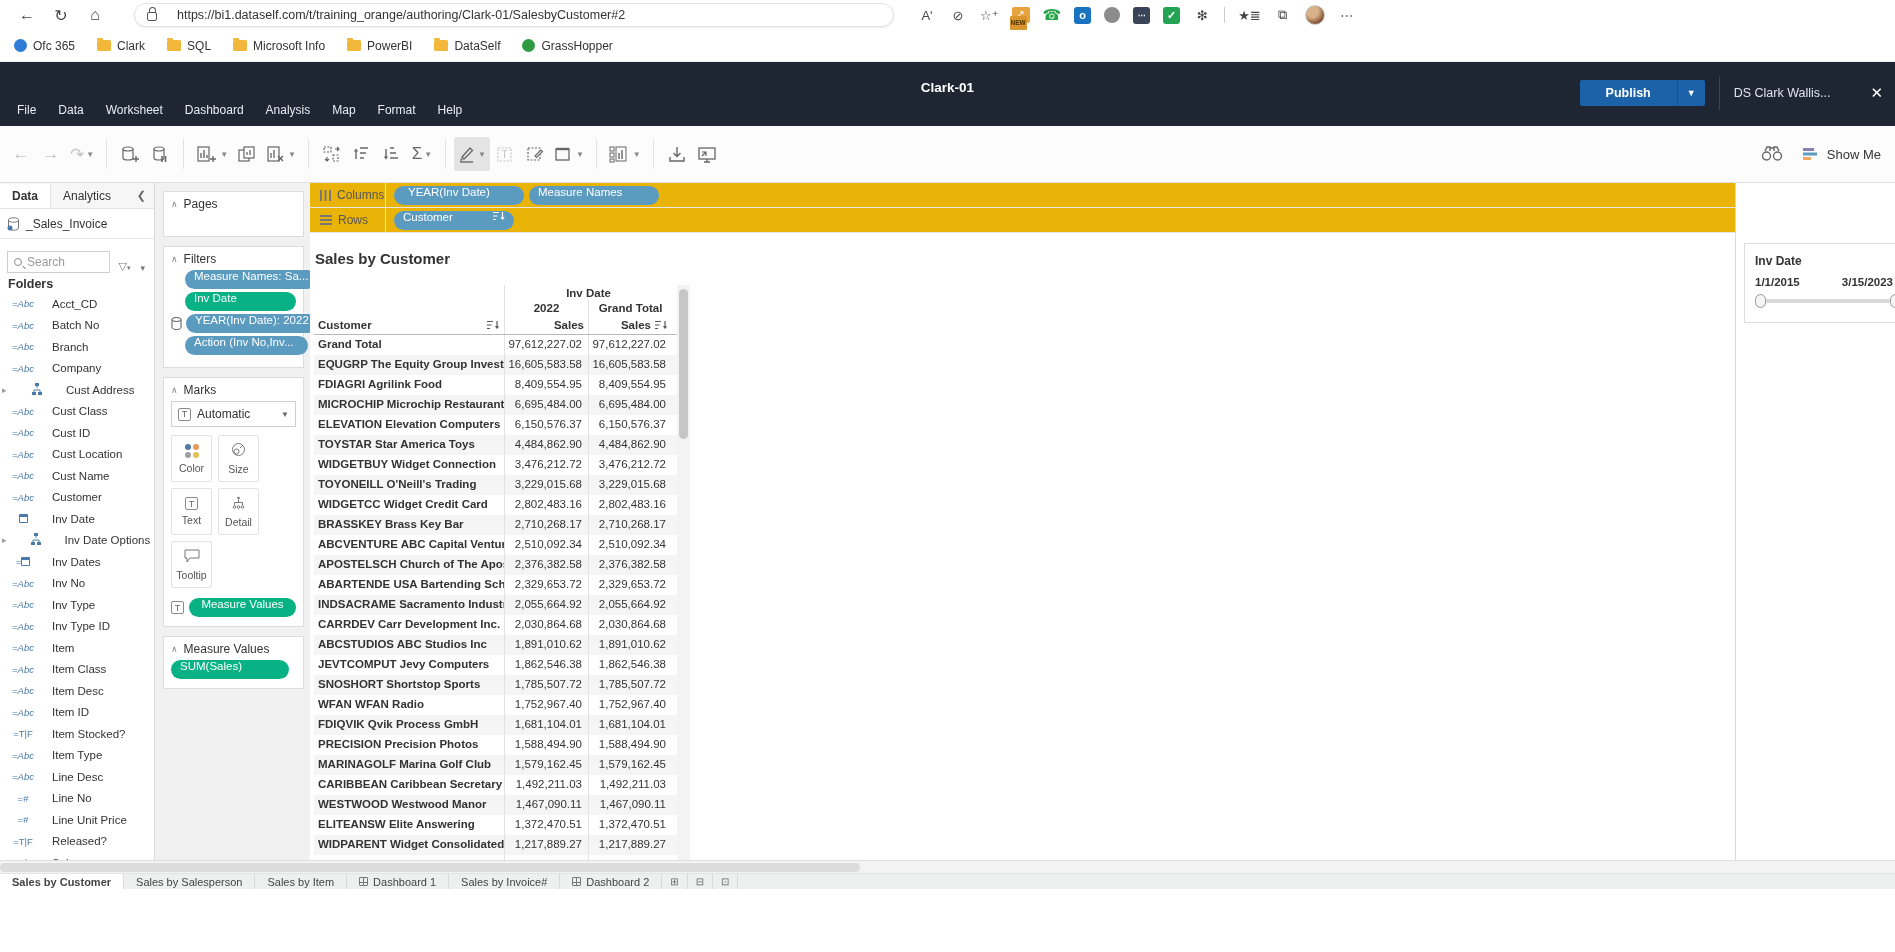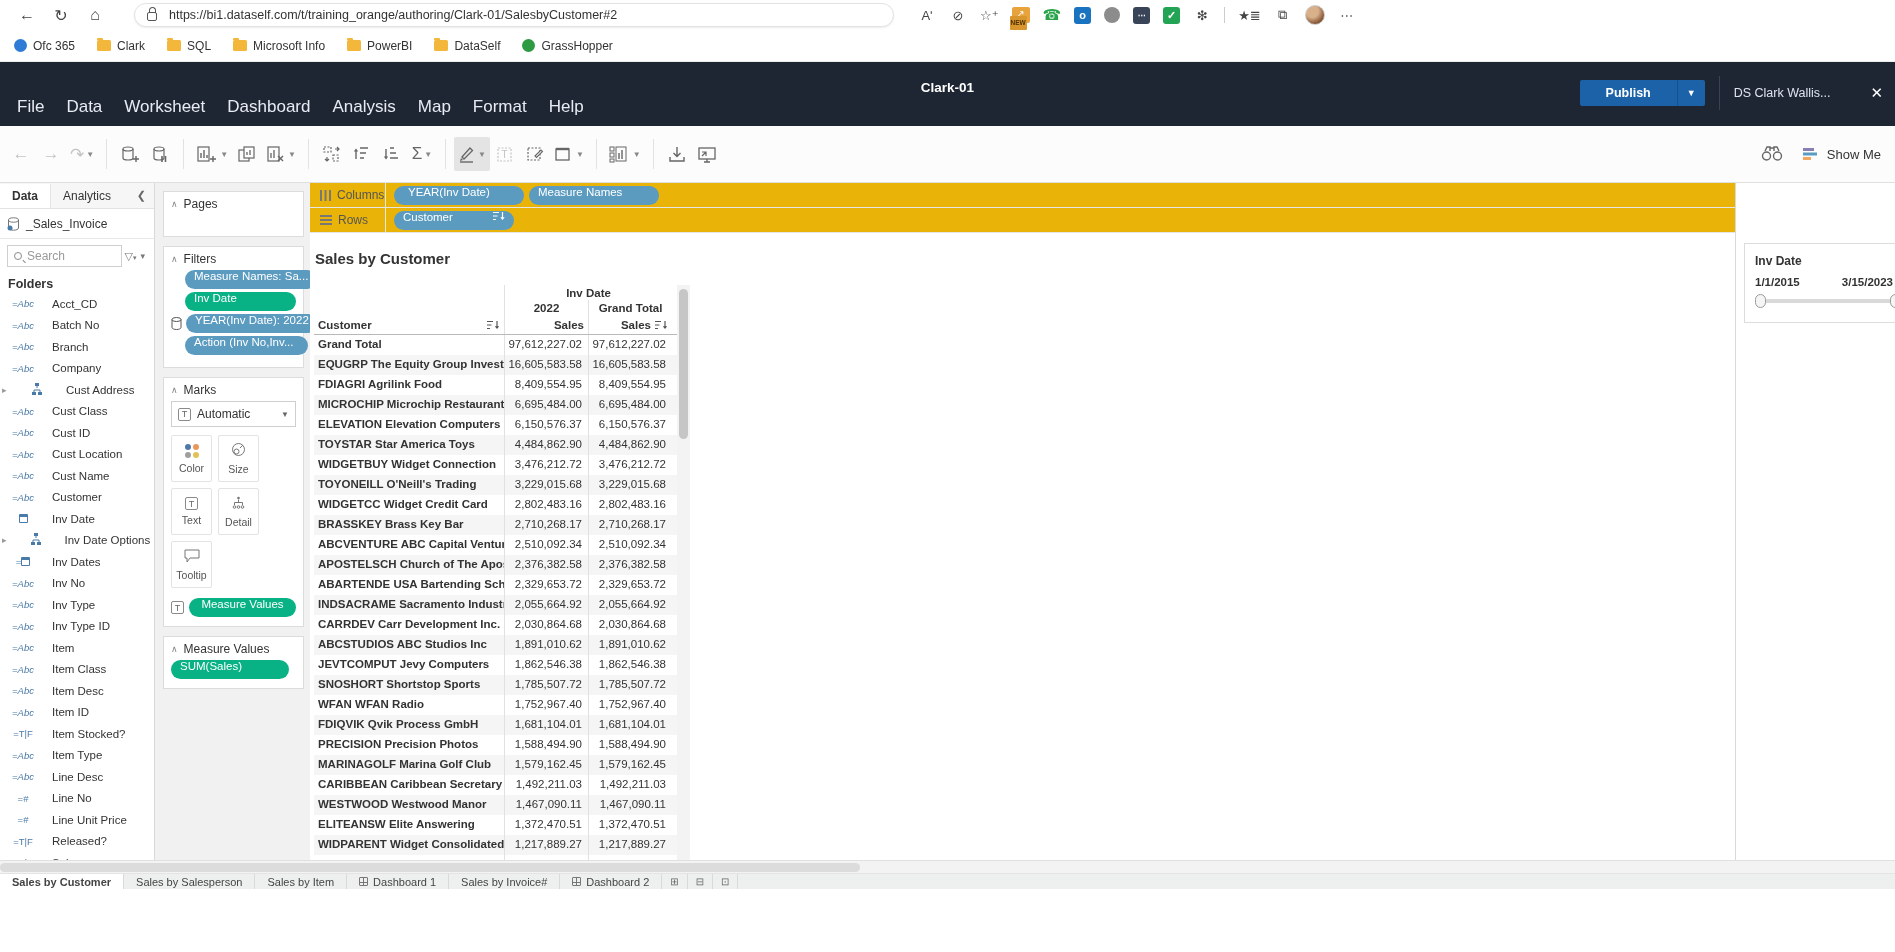--- a/index.html
+++ b/index.html
@@ -2,21 +2,21 @@
 <html><head>
 <meta charset="utf-8">
 <style>
   * { margin:0; padding:0; box-sizing:border-box; }
   html,body { width:1895px; height:952px; overflow:hidden; font-family:"Liberation Sans",sans-serif; background:#fff; }
   .screen { position:relative; width:1895px; height:952px; background:#fff; }
 
   
   .browser-bar { height:30px; display:flex; align-items:center; background:#fff; padding:0 10px; }
   .nav-btn { width:34px; text-align:center; font-size:16px; color:#444; cursor:pointer; }
-  .url-pill { display:flex; align-items:center; gap:12px; width:760px; height:24px; margin-left:22px;
+  .url-pill { display:flex; align-items:center; gap:20px; width:760px; height:24px; margin-left:22px;
               border:1px solid #e3e3e3; border-radius:13px; padding:0 12px; background:#fff; box-shadow:0 1px 2px rgba(0,0,0,.08); }
   .lock-ic { width:10px; height:9px; border:1.4px solid #555; border-radius:2px; position:relative; margin-top:3px; }
   .lock-ic::before { content:""; position:absolute; top:-6px; left:1px; width:5px; height:5px; border:1.4px solid #555; border-bottom:none; border-radius:4px 4px 0 0; }
   .url-text { font-size:12.5px; color:#333; white-space:nowrap; }
   .b-icons { display:flex; align-items:center; gap:13px; margin-left:24px; }
   .b-ic { font-size:13px; color:#444; text-align:center; min-width:18px; }
   .sq { display:inline-flex; width:17px; height:17px; border-radius:3px; color:#fff; font-size:11px; align-items:center; justify-content:center; font-weight:bold; }
   .ext-new { position:relative; width:18px; height:16px; background:#e8a33d; border-radius:2px; color:#fff; font-size:10px; text-align:center; line-height:14px; }
   .ext-new .badge { position:absolute; left:-2px; bottom:-7px; background:#d9962e; color:#4b3200; font-size:6.5px; font-weight:bold; padding:0 1px; border-radius:1px; }
   .avatar { width:20px; height:20px; border-radius:50%; background:radial-gradient(circle at 35% 30%, #d8b08a 0 35%, #8a5a3a 70%, #5d3c27); border:1px solid #ccc; }
@@ -25,21 +25,21 @@
   .bookmarks-bar { height:32px; display:flex; align-items:center; gap:22px; padding:0 14px; background:#fff; border-bottom:1px solid #ececec; }
   .bm { display:flex; align-items:center; gap:6px; font-size:12px; color:#333; cursor:pointer; }
   .folder-ic { width:14px; height:11px; background:#f3b73c; border-radius:1.5px; position:relative; }
   .folder-ic::before { content:""; position:absolute; top:-2px; left:0; width:6px; height:2px; background:#f3b73c; border-radius:1px 1px 0 0; }
   .round-ic { width:13px; height:13px; border-radius:50%; }
 
   
   .tab-header { position:relative; height:64px; background:#1e2634; color:#fff; }
   .app-title { position:absolute; left:0; right:0; top:18px; text-align:center; font-size:13.5px; font-weight:bold; color:#fff; }
   .menus { position:absolute; left:8px; bottom:6px; display:flex; gap:4px; }
-  .menu-item { font-size:17px; color:#e8ebf2; padding:3px 9px; cursor:pointer; }
+  .menu-item { font-size:12px; color:#e8ebf2; padding:3px 9px; cursor:pointer; }
   .hdr-right { position:absolute; right:12px; top:14px; display:flex; align-items:center; gap:14px; }
   .publish-btn { display:flex; cursor:pointer; }
   .publish-main { background:#1b62a8; color:#fff; font-size:12.5px; font-weight:bold; padding:6px 26px; border-radius:2px 0 0 2px; }
   .publish-caret { background:#1b62a8; border-left:1px solid #15518c; color:#fff; font-size:9px; display:flex; align-items:center; padding:0 9px; border-radius:0 2px 2px 0; }
   .hdr-sep { width:1px; height:34px; background:#3a4356; }
   .user-label { font-size:12.5px; color:#dfe4ee; }
   .close-x { font-size:15px; color:#fff; margin-left:26px; cursor:pointer; }
 
   
   .toolbar { height:57px; background:#fcfcfc; border-bottom:1px solid #e0e0e0; display:flex; align-items:center; padding:0 6px; position:relative; }
@@ -55,21 +55,21 @@
   
   .content { display:flex; height:678px; border-bottom:1px solid #e0e0e0; }
 
   
   .data-pane { width:155px; border-right:1px solid #d9d9d9; background:#fff; display:flex; flex-direction:column; overflow:hidden; }
   .dp-tabs { display:flex; align-items:center; height:26px; border-bottom:1px solid #e4e4e4; background:#f6f6f6; }
   .dp-tab { flex:0 0 auto; padding:5px 12px; font-size:12px; color:#333; cursor:pointer; }
   .dp-tab.active { background:#fff; font-weight:bold; border-right:1px solid #e4e4e4; }
   .dp-collapse { margin-left:auto; padding:0 8px; color:#666; font-size:11px; cursor:pointer; }
   .dp-ds { display:flex; align-items:center; gap:6px; height:30px; padding:0 7px; border-bottom:1px solid #e8e8e8; font-size:12px; color:#333; }
-  .dp-search { display:flex; align-items:center; gap:2px; height:34px; padding:0 7px; }
+  .dp-search { display:flex; align-items:flex-end; gap:8px; height:34px; padding:0 7px; }
   .search-box { display:flex; align-items:center; gap:5px; border:1px solid #cfcfcf; height:22px; padding:0 6px; flex:1; }
   .search-box .ph { color:#9a9a9a; font-size:12px; }
   .mag { width:8px; height:8px; border:1.4px solid #8a8a8a; border-radius:50%; position:relative; }
   .mag::after { content:""; position:absolute; width:4px; height:1.4px; background:#8a8a8a; transform:rotate(45deg); left:7px; top:8px; }
   .funnel { color:#777; font-size:11px; cursor:pointer; }
   .dp-caret { color:#777; font-size:9px; cursor:pointer; padding:0 2px; }
   .folders-label { font-size:12.5px; font-weight:bold; color:#333; padding:4px 8px 2px; }
   .field-list { flex:1; overflow:hidden; }
   .field { display:flex; align-items:center; gap:16px; height:21.5px; padding:0 4px 0 10px; font-size:11.5px; color:#333; cursor:pointer; white-space:nowrap; }
   .fi { width:26px; flex:0 0 26px; color:#4a7aa7; font-size:9.5px; font-style:italic; text-align:center; }

